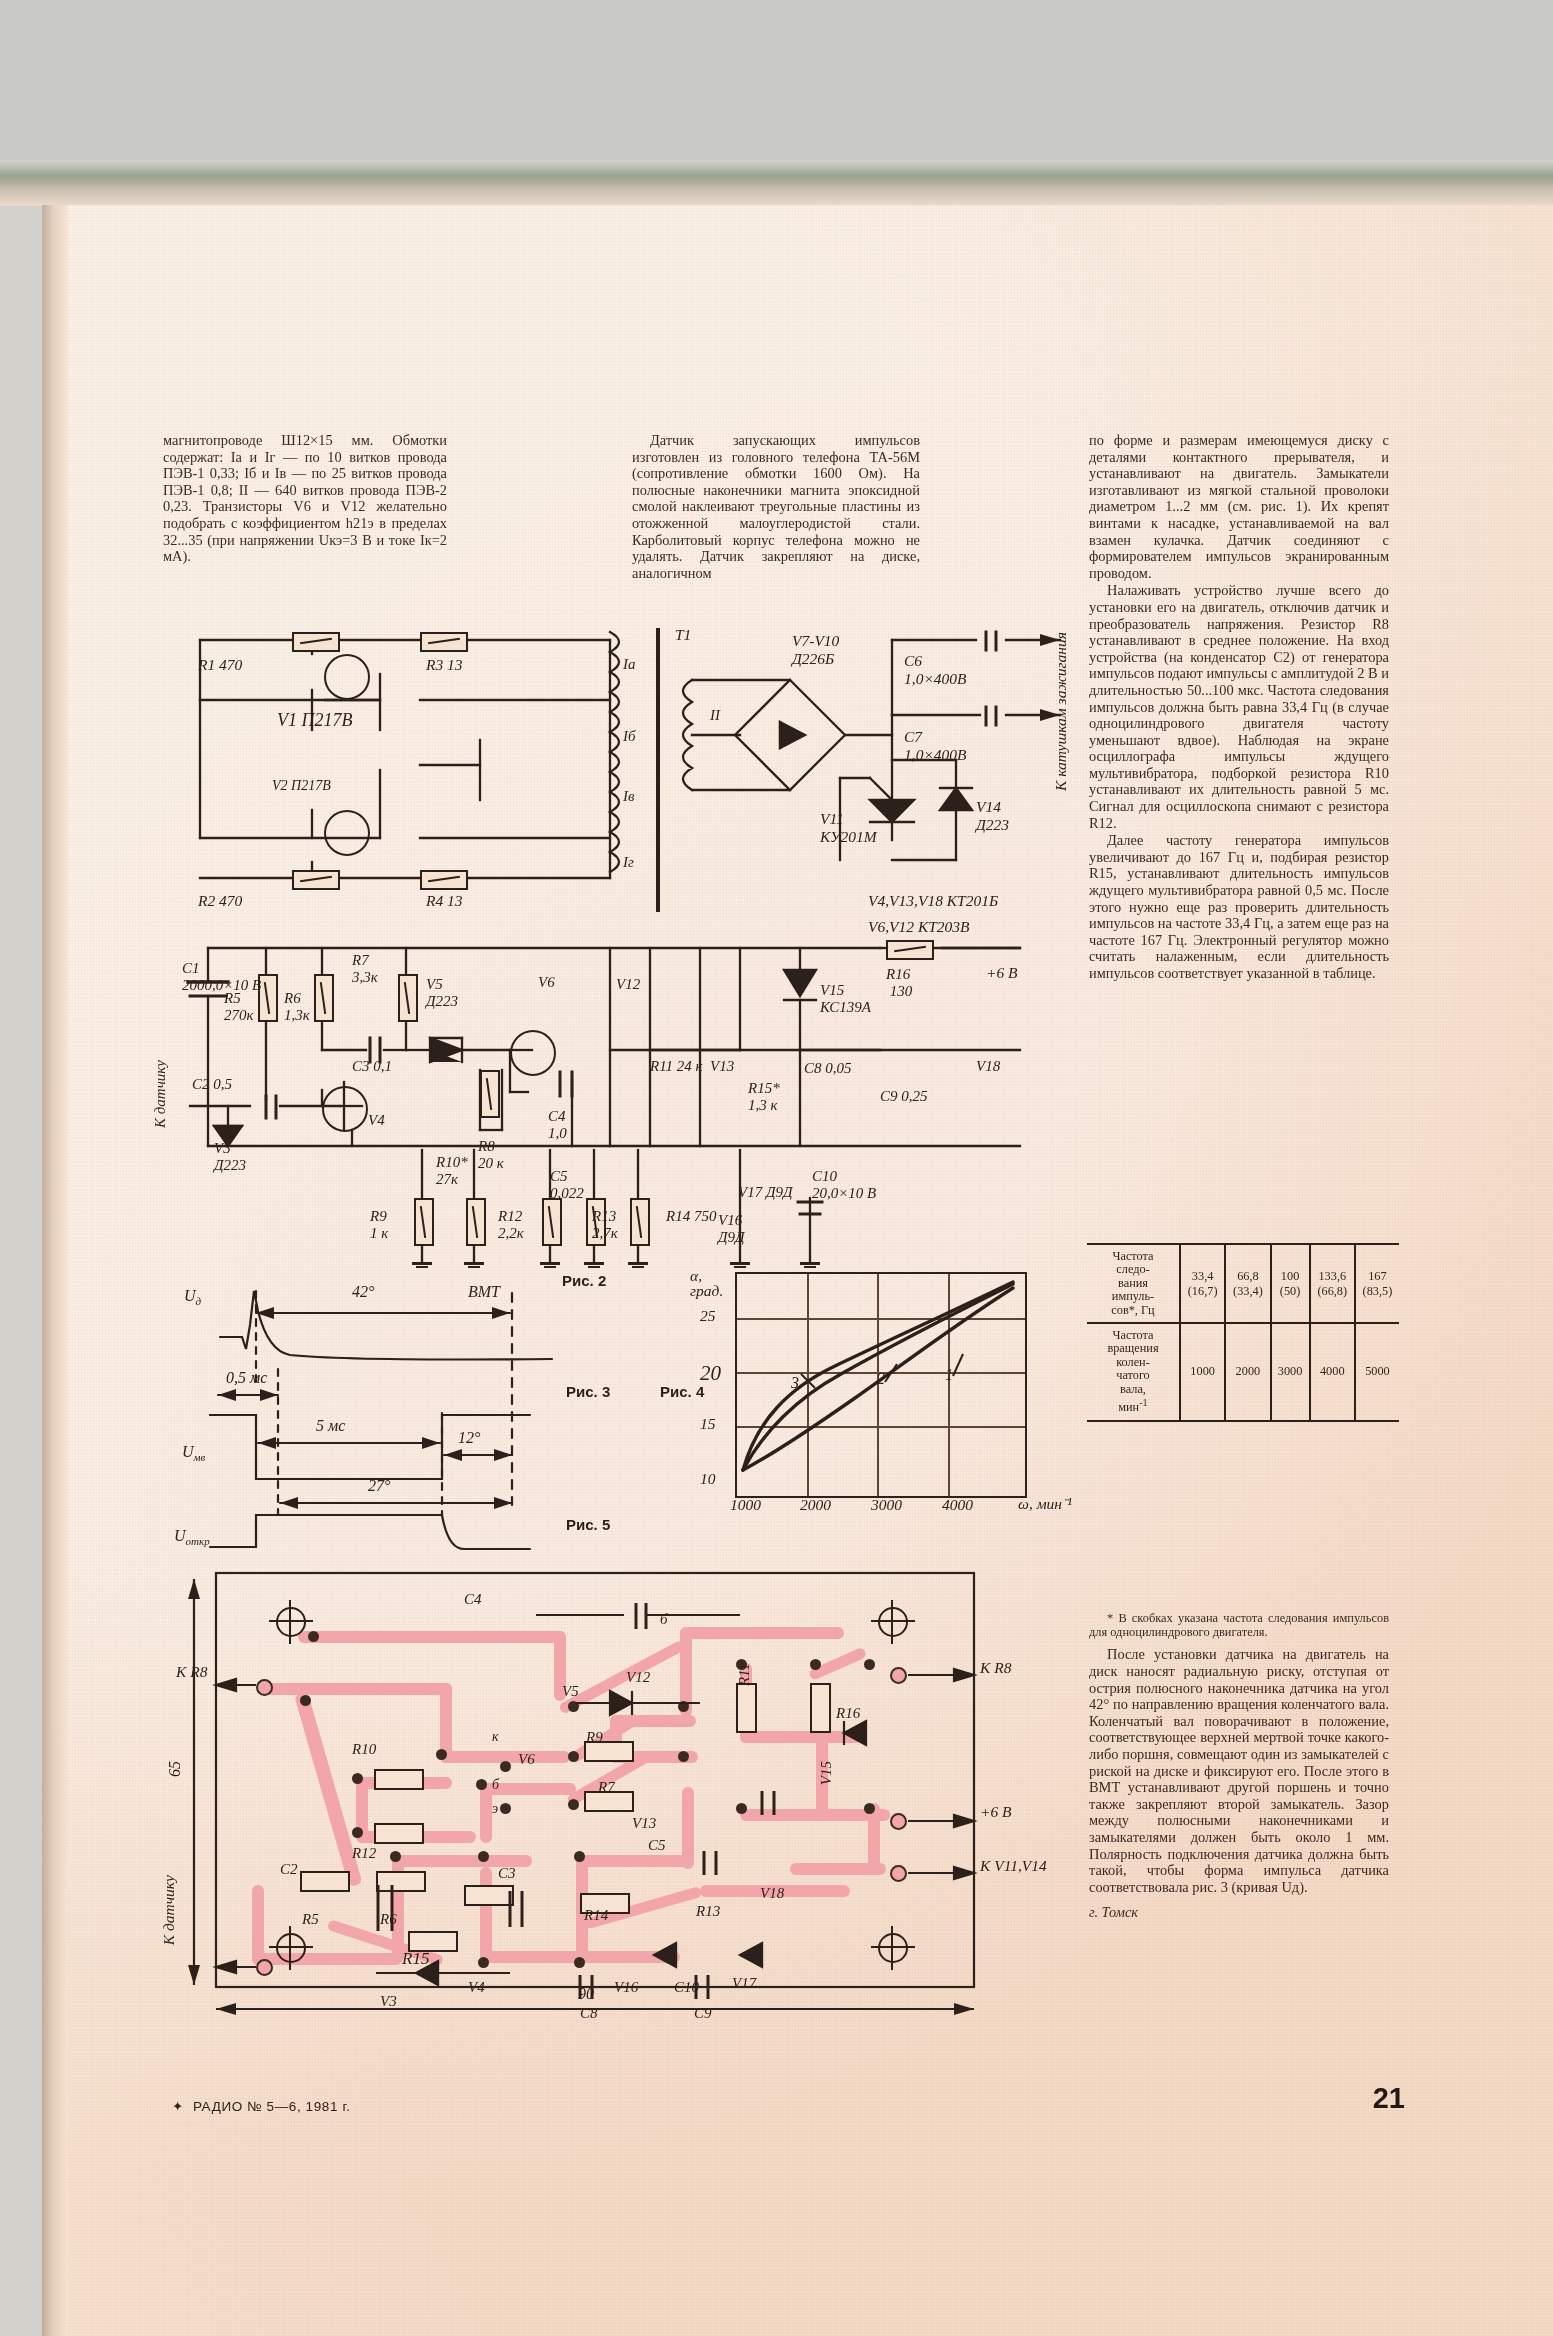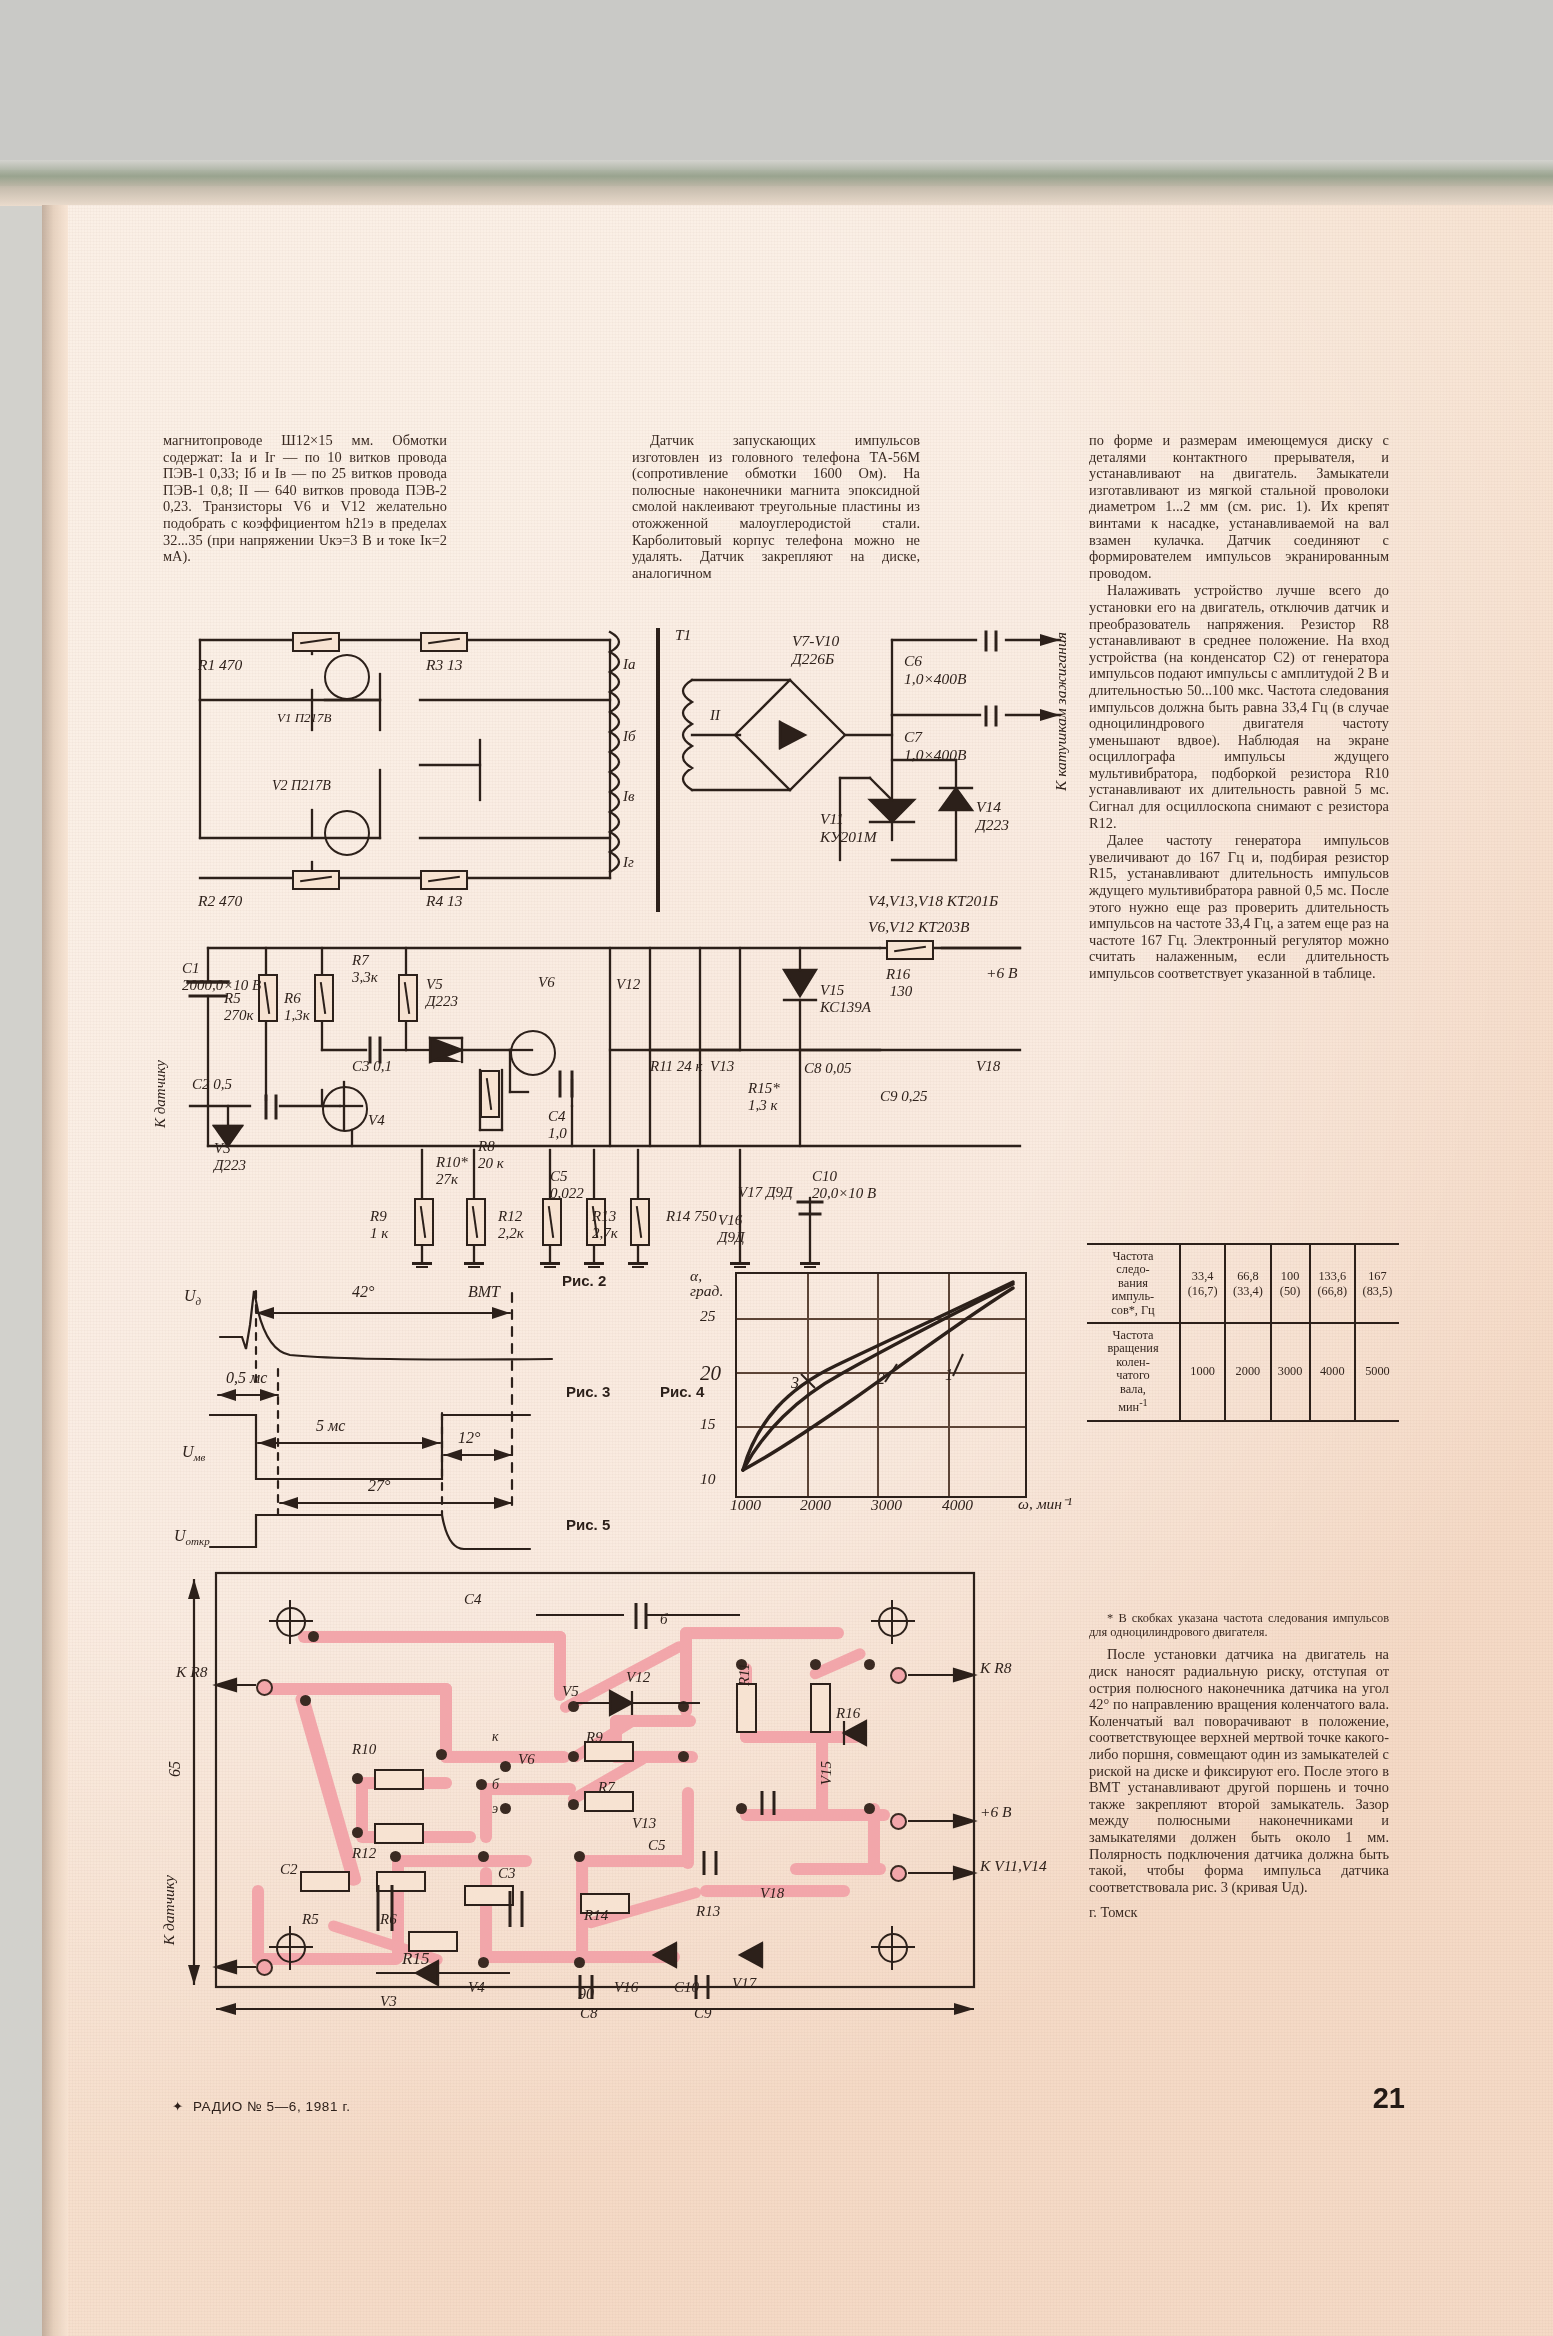--- a/index.html
+++ b/index.html
@@ -119,21 +119,21 @@
 
     <div class="col" id="col3">
       <p class="noind">по форме и размерам имеющемуся диску с деталями контактного прерывателя, и устанавливают на двигатель. Замыкатели изготавливают из мягкой стальной проволоки диаметром 1...2 мм (см. рис. 1). Их крепят винтами к насадке, устанавливаемой на вал взамен кулачка. Датчик соединяют с формирователем импульсов экранированным проводом.</p>
       <p>Налаживать устройство лучше всего до установки его на двигатель, отключив датчик и преобразователь напряжения. Резистор R8 устанавливают в среднее положение. На вход устройства (на конденсатор C2) от генератора импульсов подают импульсы с амплитудой 2 В и длительностью 50...100 мкс. Частота следования импульсов должна быть равна 33,4 Гц (в случае одноцилиндрового двигателя частоту уменьшают вдвое). Наблюдая на экране осциллографа импульсы ждущего мультивибратора, подборкой резистора R10 устанавливают их длительность равной 5 мс. Сигнал для осциллоскопа снимают с резистора R12.</p>
       <p>Далее частоту генератора импульсов увеличивают до 167 Гц и, подбирая резистор R15, устанавливают длительность импульсов ждущего мультивибратора равной 0,5 мс. После этого нужно еще раз проверить длительность импульсов на частоте 33,4 Гц, а затем еще раз на частоте 167 Гц. Электронный регулятор можно считать налаженным, если длительность импульсов соответствует указанной в таблице.</p>
     </div>
 
     <div class="col" id="col3b">
       <p class="fn">* В скобках указана частота следования импульсов для одноцилиндрового двигателя.</p>
       <p style="margin-top:7px">После установки датчика на двигатель на диск наносят радиальную риску, отступая от острия полюсного наконечника датчика на угол 42° по направлению вращения коленчатого вала. Коленчатый вал поворачивают в положение, соответствующее верхней мертвой точке какого-либо поршня, совмещают один из замыкателей с риской на диске и фиксируют его. После этого в ВМТ устанавливают другой поршень и точно также закрепляют второй замыкатель. Зазор между полюсными наконечниками и замыкателями должен быть около 1 мм. Полярность подключения датчика должна быть такой, чтобы форма импульса датчика соответствовала рис. 3 (кривая Uд).</p>
-      <p class="noind" style="margin-top:9px">г. Томск</p>
+      <p class="noind" style="font-style:italic;margin-top:9px">г. Томск</p>
     </div>
 
     <div class="sch">
       <svg class="ov" width="880" height="650">
         <g stroke="#2c201a" stroke-width="2.3" fill="none" stroke-linecap="square">
 
           <path d="M20 30 H112"></path>
             <path d="M156 30 H240"></path>
             <path d="M284 30 H430"></path>
           <path d="M20 30 V90"></path>
@@ -206,21 +206,21 @@
       <div class="res h" style="left:240px;top:22px"></div>
       <div class="res h" style="left:112px;top:260px"></div>
       <div class="res h" style="left:240px;top:260px"></div>
       <div class="tr" style="left:144px;top:44px"></div>
       <div class="tr" style="left:144px;top:200px"></div>
 
       <span class="lbl" style="left:18px;top:46px;font-size:15.5px"><span>R1</span>&nbsp;<span>470</span></span>
       <span class="lbl" style="left:246px;top:46px;font-size:15.5px"><span>R3</span>&nbsp;<span>13</span></span>
       <span class="lbl" style="left:18px;top:282px;font-size:15.5px"><span>R2</span>&nbsp;<span>470</span></span>
       <span class="lbl" style="left:246px;top:282px;font-size:15.5px"><span>R4</span>&nbsp;<span>13</span></span>
-      <span class="lbl" style="left:97px;top:100px;font-size:13px"><span>V1</span>&nbsp;<span>П217В</span></span>
+      <span class="lbl" style="left:97px;top:100px;font-size:18px"><span>V1</span>&nbsp;<span>П217В</span></span>
       <span class="lbl" style="left:92px;top:168px;font-size:14px"><span>V2</span>&nbsp;<span>П217В</span></span>
 
       <span class="lbl" style="left:443px;top:46px;font-size:15px">Iа</span>
       <span class="lbl" style="left:443px;top:118px;font-size:15px">Iб</span>
       <span class="lbl" style="left:443px;top:178px;font-size:15px">Iв</span>
       <span class="lbl" style="left:443px;top:244px;font-size:15px">Iг</span>
       <span class="lbl" style="left:495px;top:16px;font-size:15.5px">T1</span>
       <span class="lbl" style="left:530px;top:97px;font-size:15px">II</span>
       <span class="lbl" style="left:612px;top:22px;font-size:15.5px"><span>V7-V10</span><br><span>Д226Б</span></span>
       <span class="lbl" style="left:640px;top:200px;font-size:15.5px"><span>V11</span><br><span>КУ201М</span></span>

